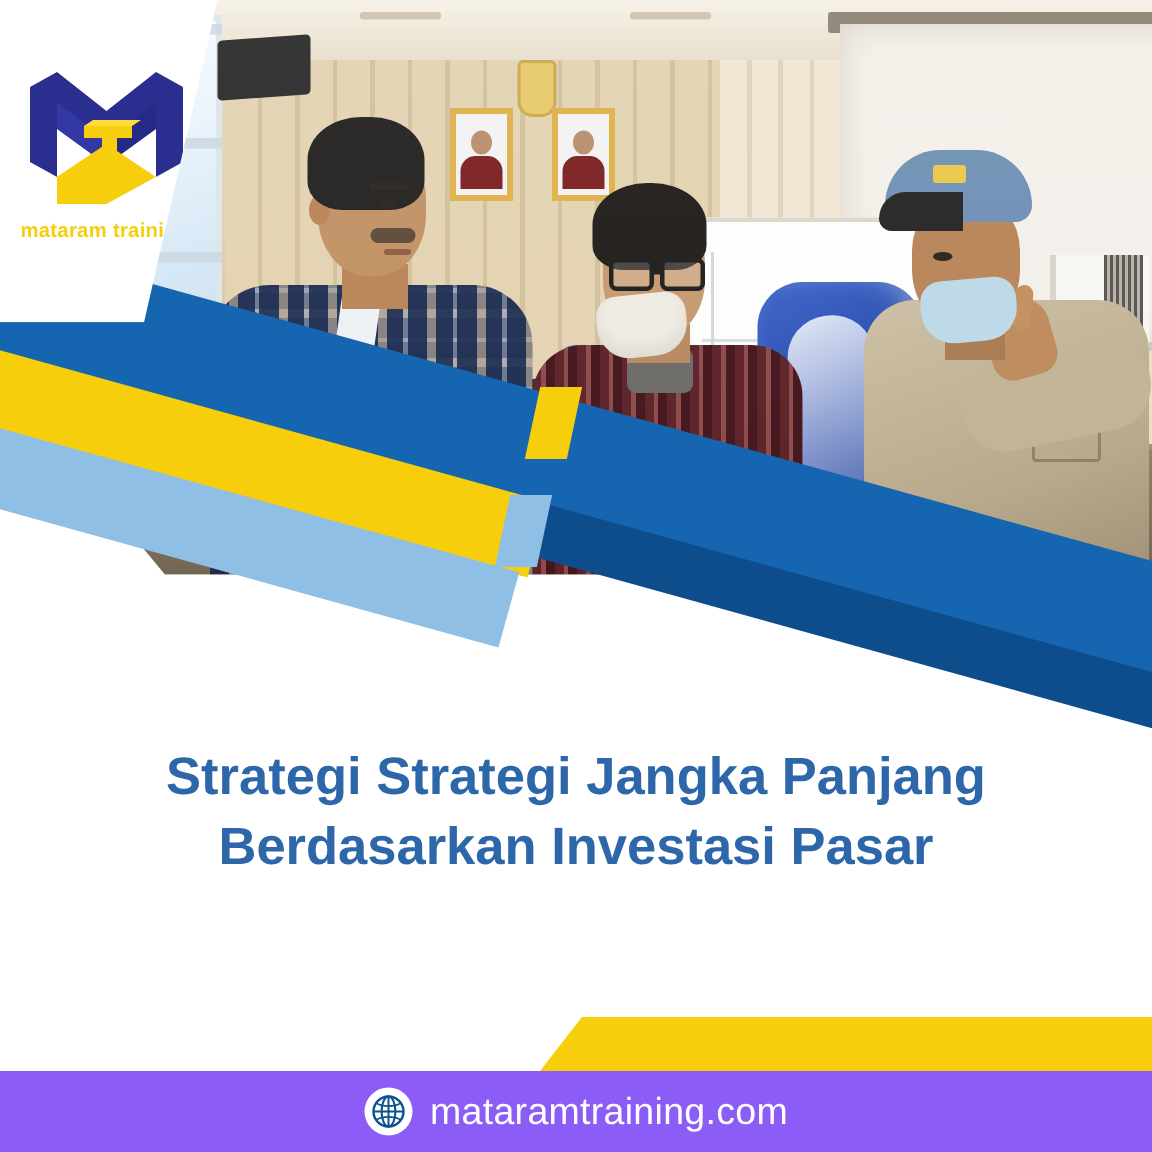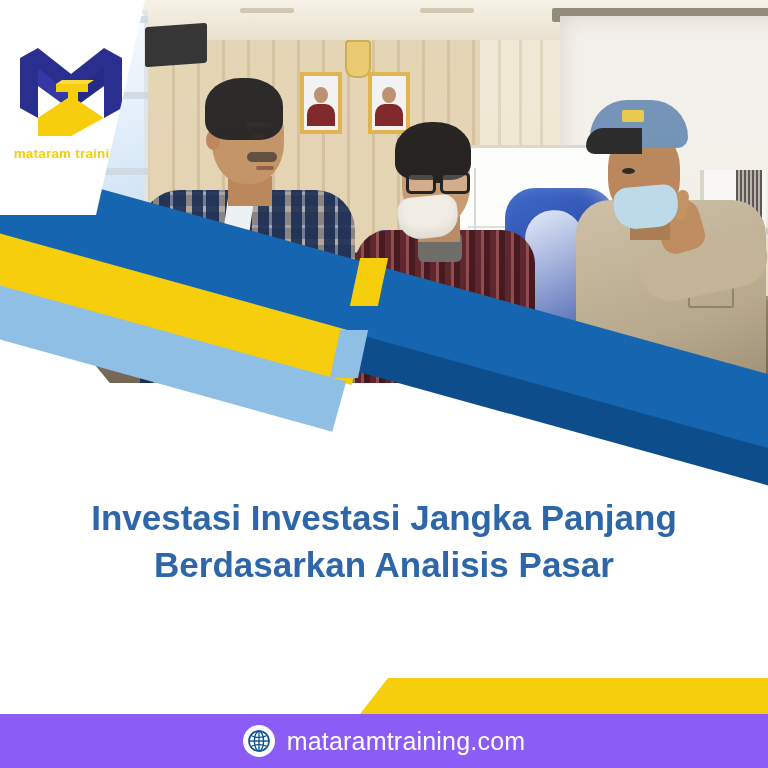--- a/index.html
+++ b/index.html
@@ -298,22 +298,22 @@
         <polygon points="22,78 55,56 55,96 22,96" fill="#F7CE0C"></polygon>
         <polygon points="40,44 72,44 72,52 62,52 62,74 52,74 52,52 40,52" fill="#F7CE0C"></polygon>
         <polygon points="40,44 46,40 78,40 72,44" fill="#FFDC3D"></polygon>
         <rect x="52" y="52" width="10" height="22" fill="#F7CE0C"></rect>
       </svg>
     </div>
     <div class="logo-text">mataram training</div>
   </div>
 
   <div class="subtitle">
-    <div>Investasi Investasi Jangka Panjang</div>
-    <div>Berdasarkan Analisis Pasar</div>
+    <div>Strategi Strategi Jangka Panjang</div>
+    <div>Berdasarkan Investasi Pasar</div>
   </div>
 
   <div class="footer-yellow"></div>
   <div class="footer-bar">
     <span class="globe">
       <svg width="24" height="24" viewBox="0 0 24 24">
         <circle cx="12" cy="12" r="10" fill="none" stroke="#0B528F" stroke-width="1.6"></circle>
         <ellipse cx="12" cy="12" rx="4.6" ry="10" fill="none" stroke="#0B528F" stroke-width="1.4"></ellipse>
         <line x1="2" y1="12" x2="22" y2="12" stroke="#0B528F" stroke-width="1.4"></line>
         <path d="M4 6.5 C8 9, 16 9, 20 6.5" fill="none" stroke="#0B528F" stroke-width="1.2"></path>

